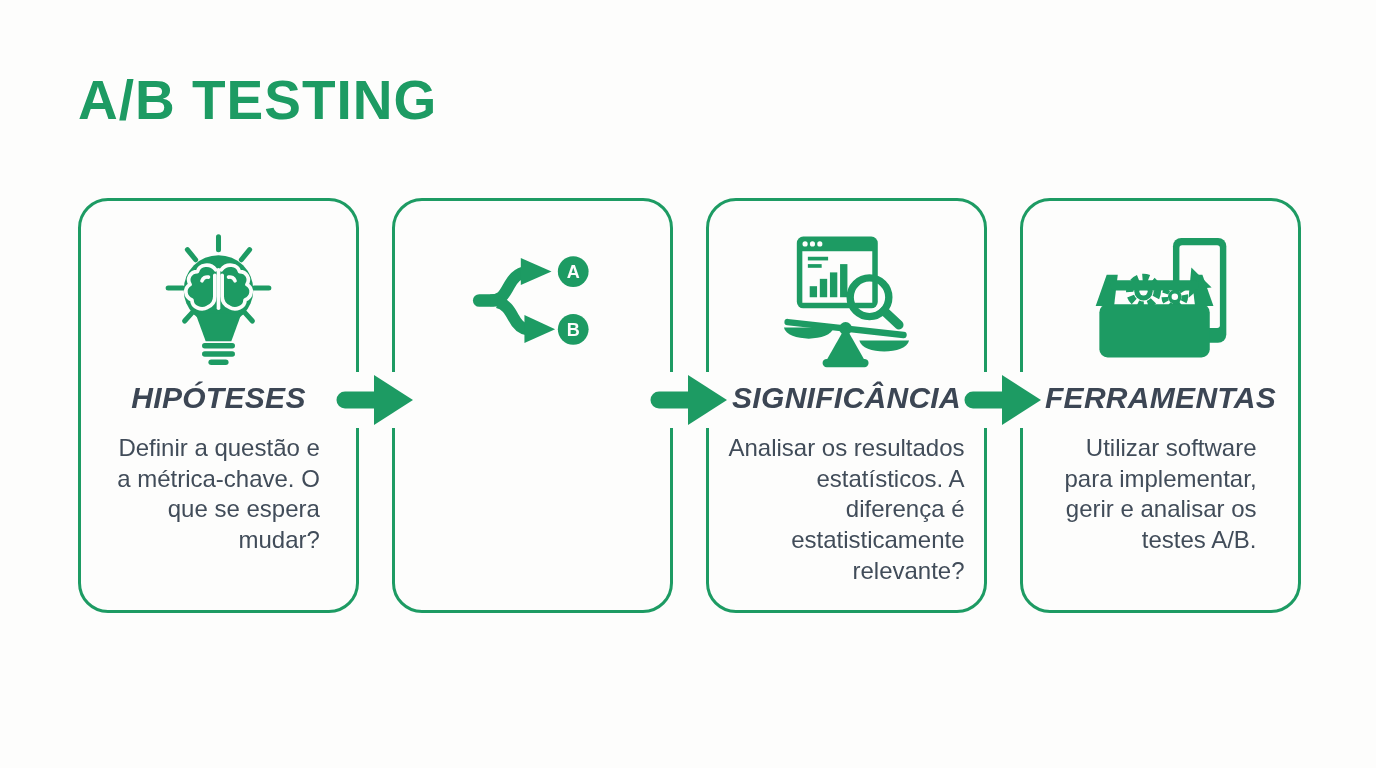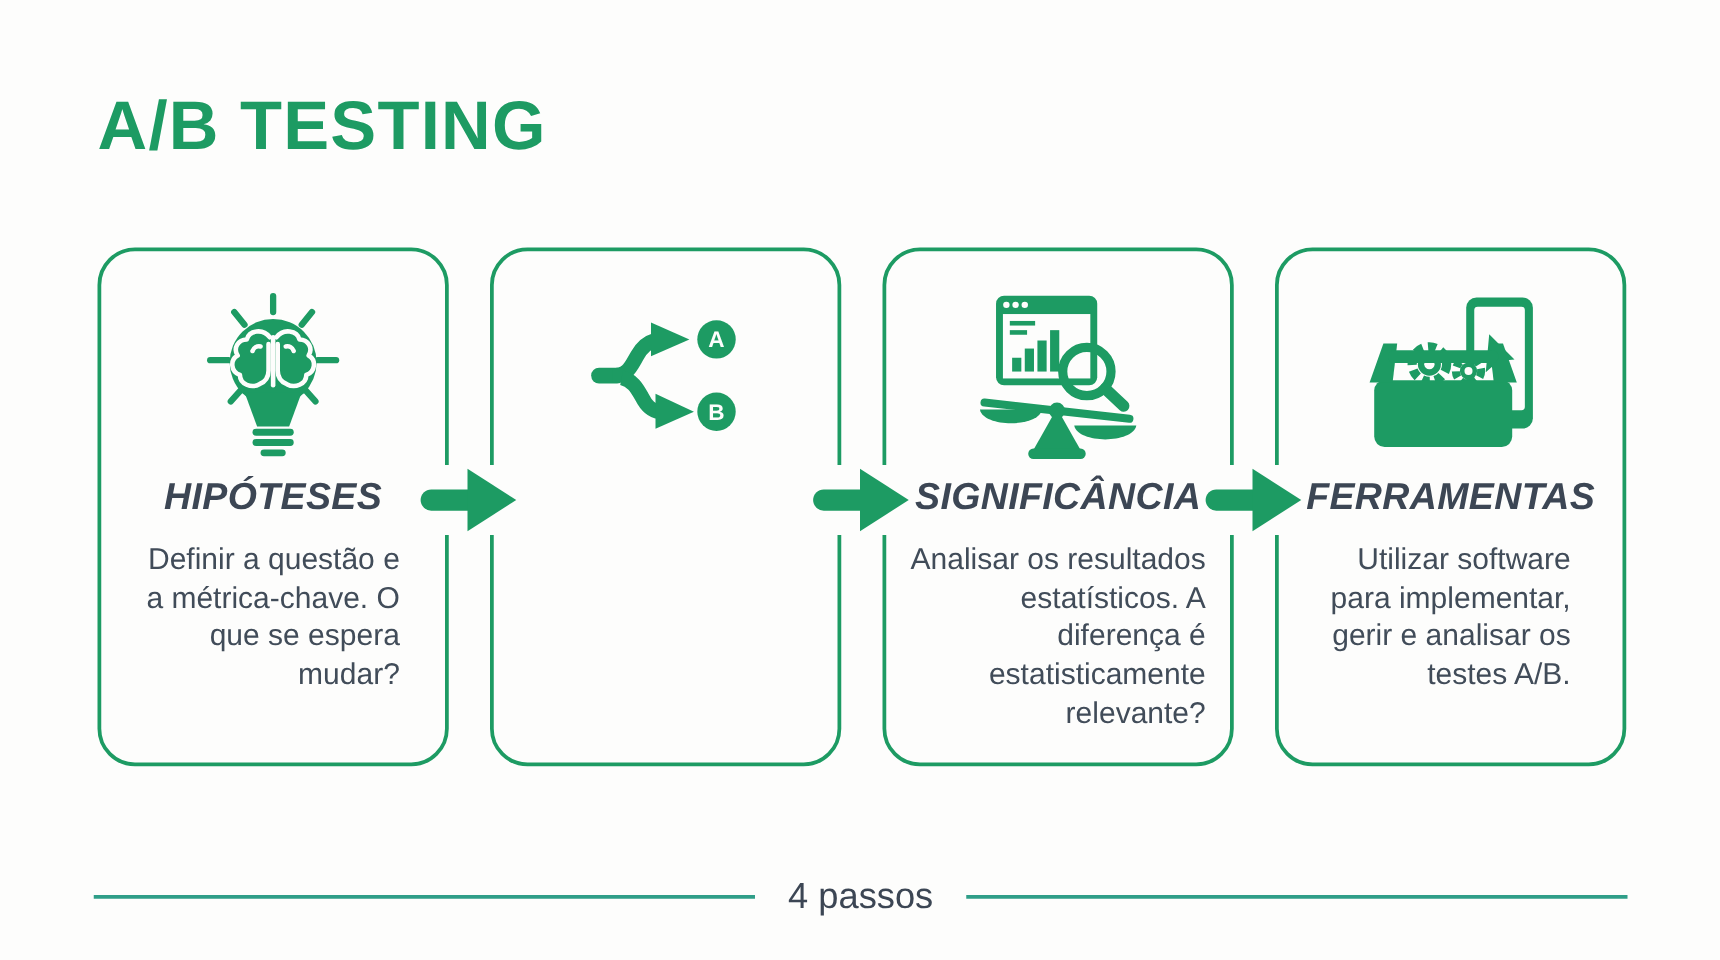--- a/index.html
+++ b/index.html
@@ -233,19 +233,14 @@
       <polygon class="gf" points="38,3 77,28 38,53"></polygon>
     </svg>
   </div>
   <div class="flow-arrow arrow-3">
     <svg width="80" height="56" viewBox="0 0 80 56">
       <line class="gs" x1="9" y1="28" x2="42" y2="28" stroke-width="17" stroke-linecap="round"></line>
       <polygon class="gf" points="38,3 77,28 38,53"></polygon>
     </svg>
   </div>
 
-  <div class="footer">
-    <div class="footer-line"></div>
-    <div class="footer-label">4 passos</div>
-    <div class="footer-line"></div>
-  </div>
 
 </div>
 
 </body></html>

